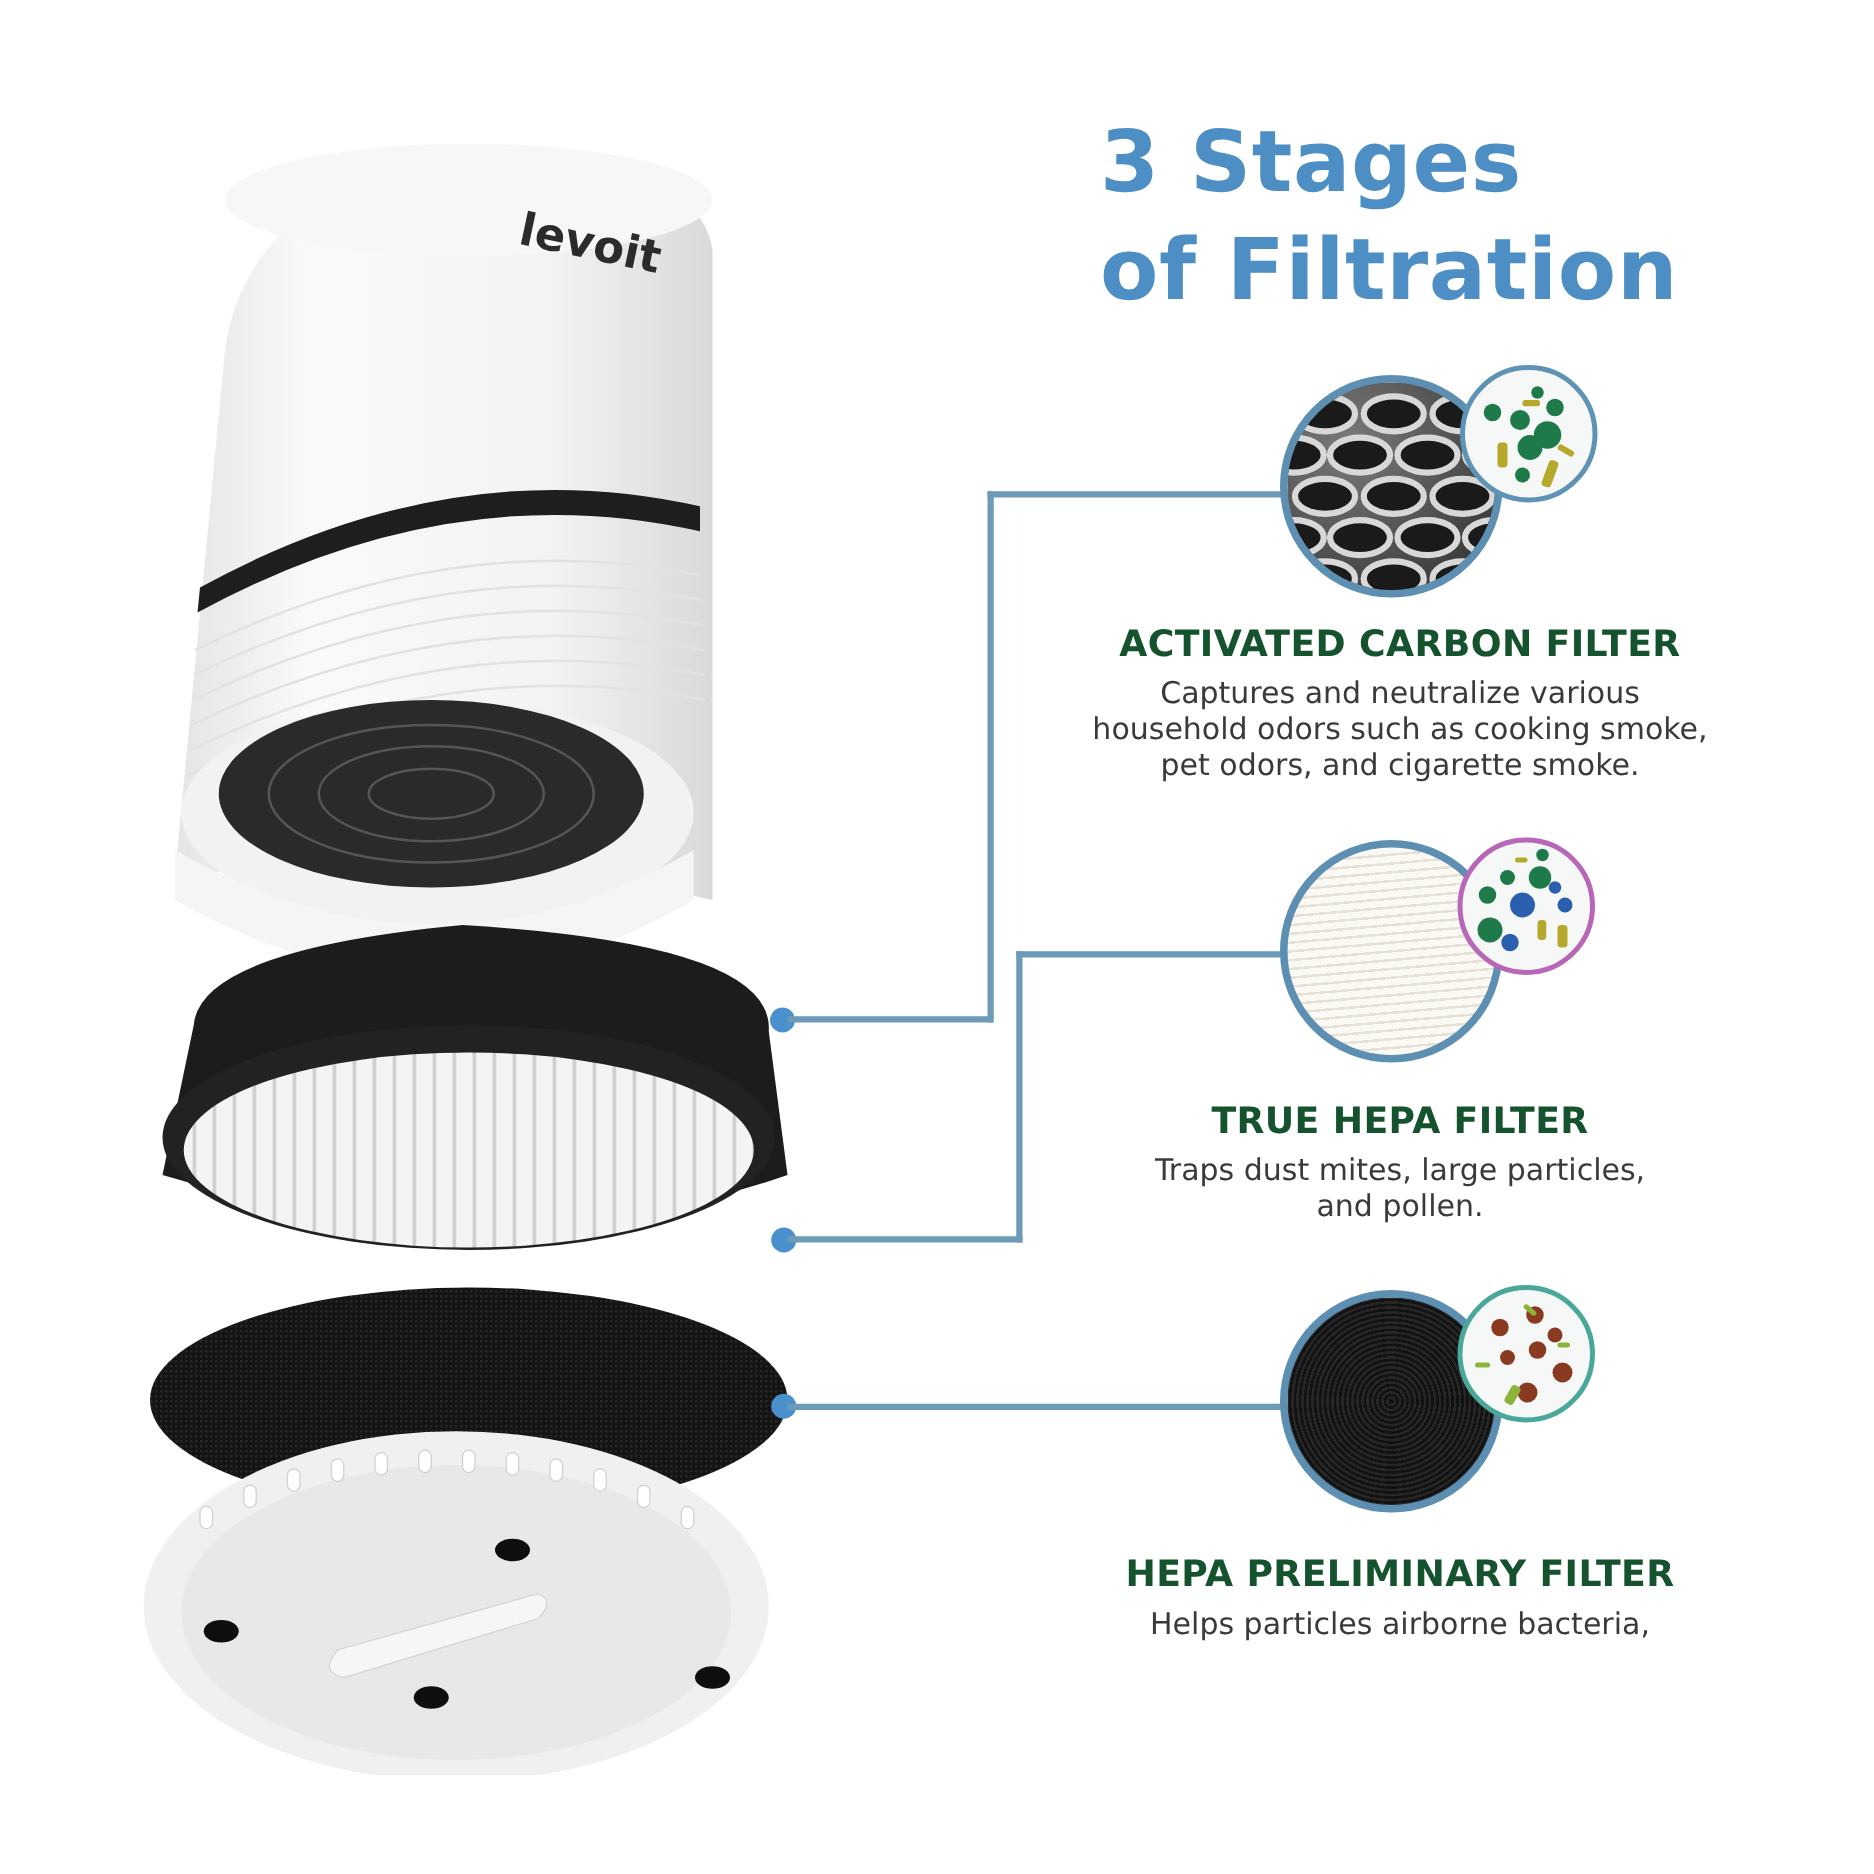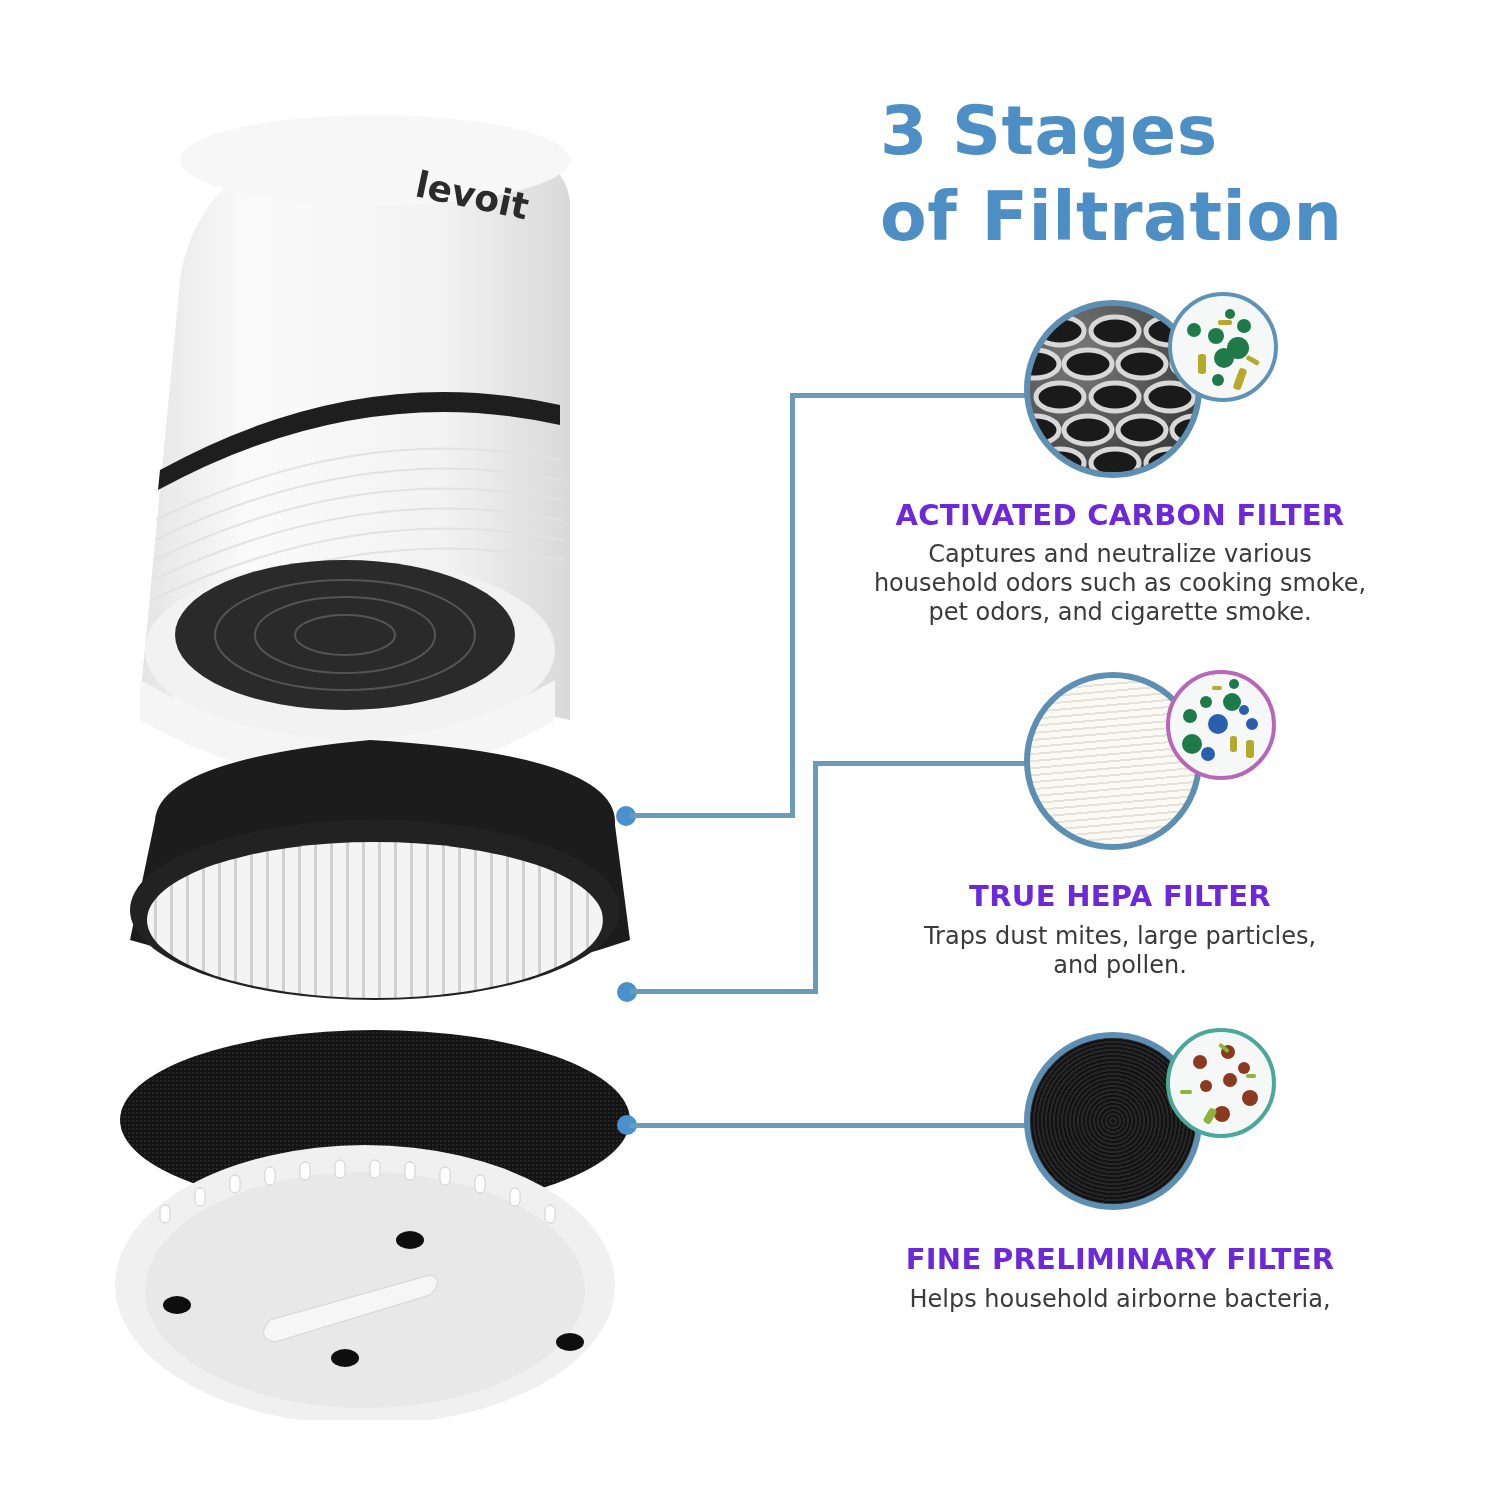--- a/index.html
+++ b/index.html
@@ -1,19 +1,19 @@
 <!DOCTYPE html>
 <html><head>
 <meta charset="utf-8">
 <style>
   html, body { margin:0; padding:0; background:#ffffff; }
   body { width:1499px; height:1499px; position:relative; overflow:hidden; font-family:"Liberation Sans", sans-serif; }
   .abs { position:absolute; }
   .title { left:880px; top:88px; width:480px; text-align:left; color:#4d8fc4; font-weight:700; font-size:68px; line-height:86px; letter-spacing:0.5px; font-family:"DejaVu Sans", sans-serif; }
-  .stage-title { width:560px; text-align:center; color:#6d28d9; font-weight:700; font-size:29px; letter-spacing:0.3px; font-family:"DejaVu Sans", sans-serif; }
+  .stage-title { width:560px; text-align:center; color:#14532d; font-weight:700; font-size:29px; letter-spacing:0.3px; font-family:"DejaVu Sans", sans-serif; }
   .stage-desc { width:560px; text-align:center; color:#3a3a3a; font-size:24px; line-height:29px; font-family:"DejaVu Sans", sans-serif; }
   .line { background:#6b9bb7; }
   .dot { width:20px; height:20px; border-radius:50%; background:#4a90cc; }
   .big-circle { width:178px; height:178px; border-radius:50%; border:6px solid #5d8fb3; box-sizing:border-box; overflow:hidden; }
   .small-circle { width:110px; height:110px; border-radius:50%; border:4px solid #5e93b5; box-sizing:border-box; background:#f6f8f7; overflow:hidden; }
 </style>
 </head>
 <body>
 
 <div class="abs" style="left:100px;top:80px;width:560px;height:1340px;">
@@ -210,17 +210,17 @@
           <circle cx="52" cy="82" r="8"></circle>
         </g>
       <g fill="#8cb33a">
           <rect x="10" y="58" width="12" height="4" rx="2"></rect>
           <rect x="36" y="76" width="8" height="16" rx="3" transform="rotate(30 40 84)"></rect>
           <rect x="48" y="14" width="12" height="4" rx="2" transform="rotate(40 54 16)"></rect>
           <rect x="76" y="42" width="10" height="4" rx="2"></rect>
         </g>
     </svg>
   </div>
-  <div class="abs stage-title" style="left:840px;top:1242px;">FINE PRELIMINARY FILTER</div>
+  <div class="abs stage-title" style="left:840px;top:1242px;">HEPA PRELIMINARY FILTER</div>
   <div class="abs stage-desc" style="left:840px;top:1285px;">
-    <div>Helps household airborne bacteria,</div>
+    <div>Helps particles airborne bacteria,</div>
   </div>
 </div>
 
 </body></html>

